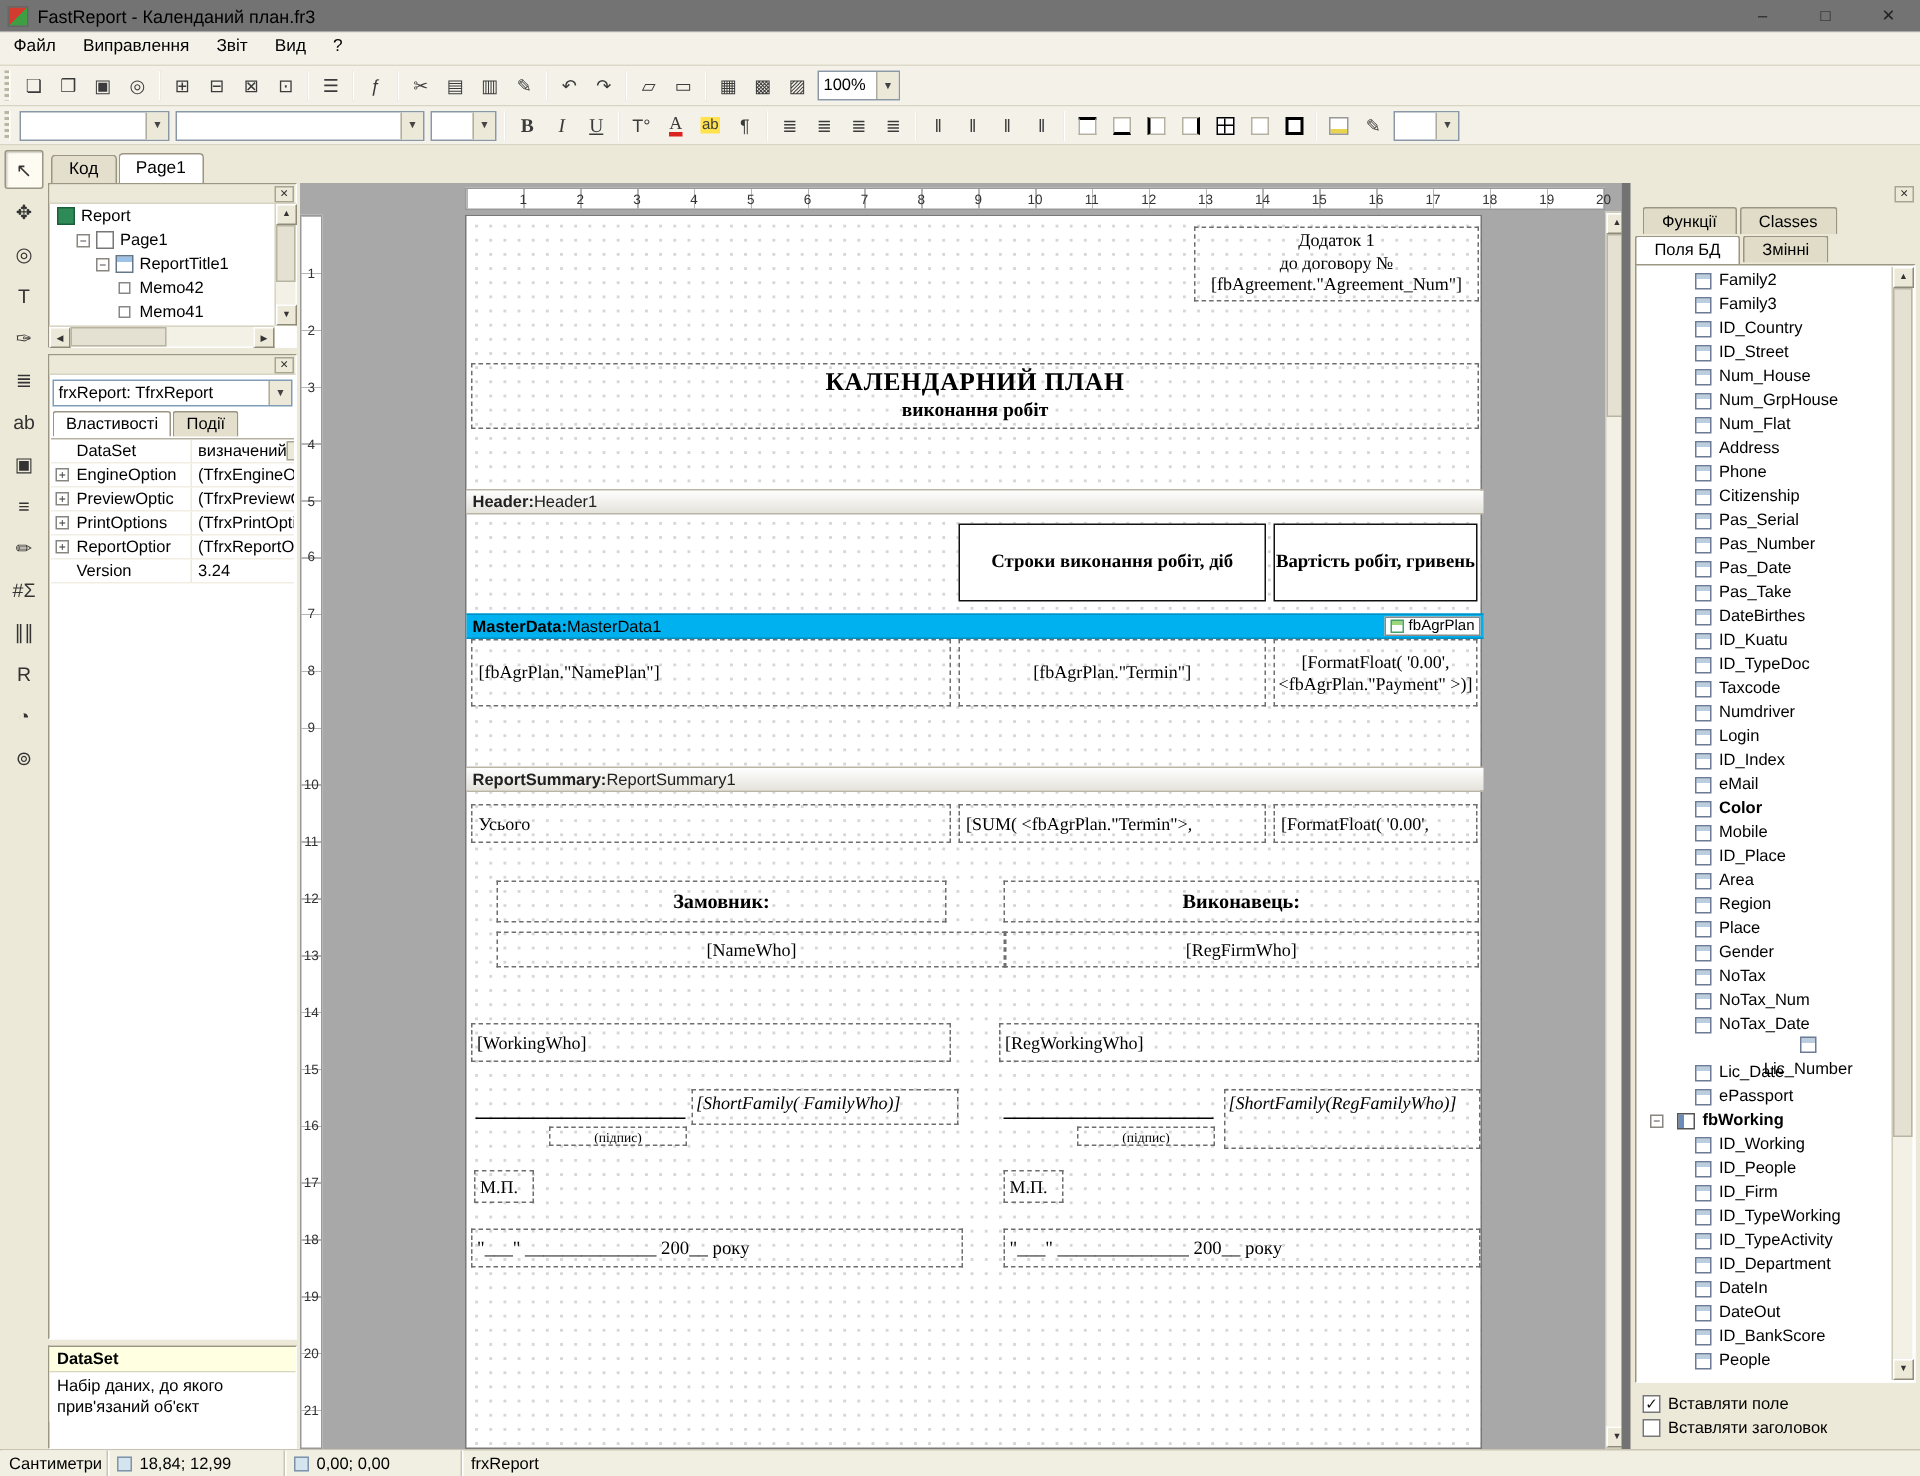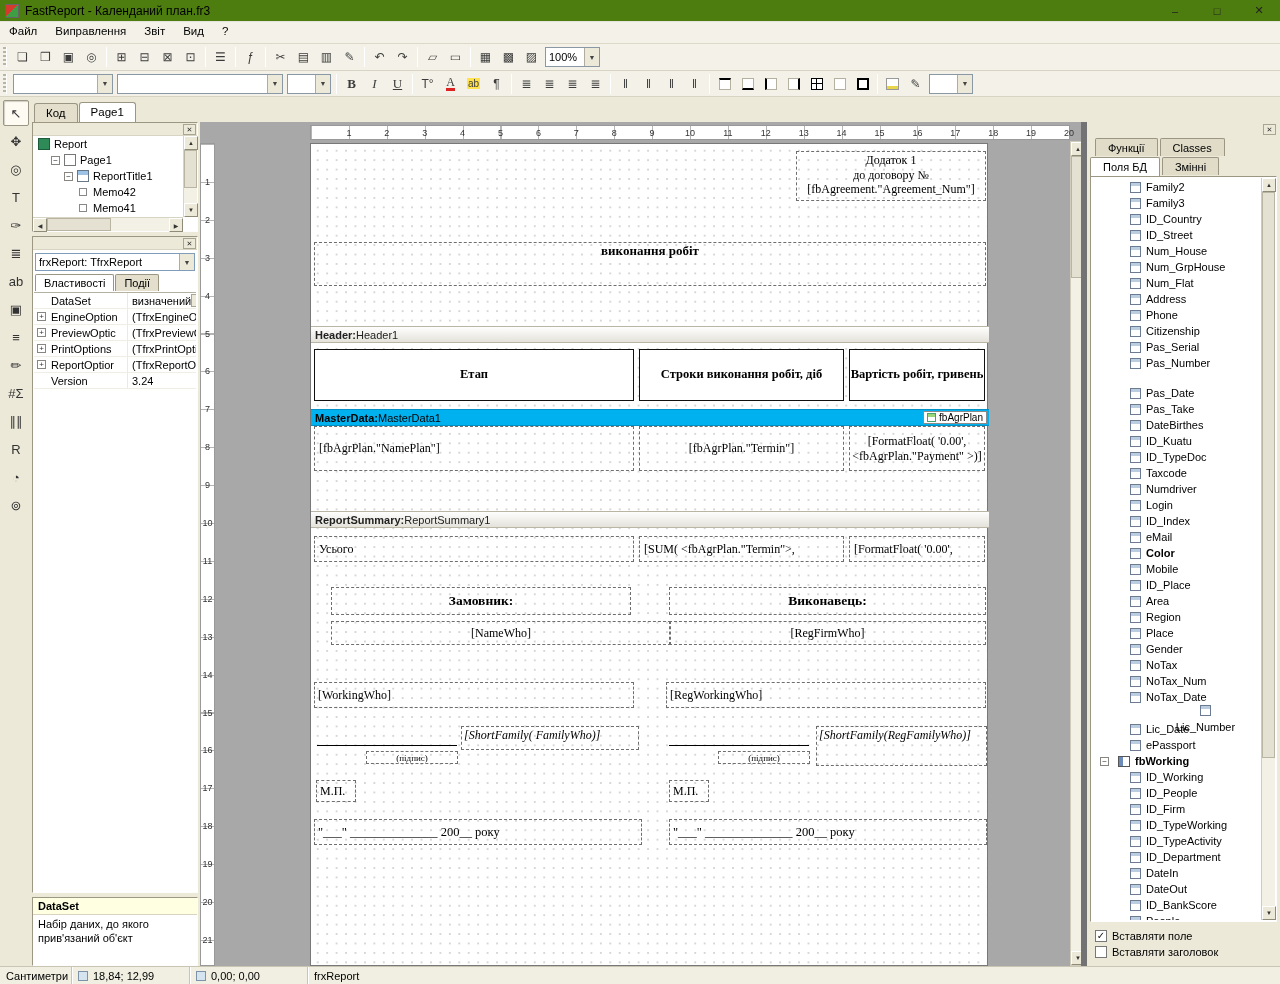--- a/index.html
+++ b/index.html
@@ -1,21 +1,21 @@
 <!DOCTYPE html>
 <html><head>
 <meta charset="utf-8">
 <style>
   *{margin:0;padding:0;box-sizing:border-box;}
   html,body{width:1280px;height:984px;overflow:hidden;}
   body{font-family:"Liberation Sans",sans-serif;font-size:11px;color:#000;background:#ece9d8;}
   .app{position:relative;width:1280px;height:984px;background:#ece9d8;}
 
   
-  .titlebar{position:absolute;left:0;top:0;right:0;height:22px;background:#4d7c0f;display:flex;align-items:center;border-bottom:1px solid #e4e2da;}
+  .titlebar{position:absolute;left:0;top:0;right:0;height:22px;background:#737373;display:flex;align-items:center;border-bottom:1px solid #e4e2da;}
   .appicon{width:14px;height:14px;margin:0 6px 0 5px;border:1px solid #666;background:linear-gradient(135deg,#d23b2e 0 50%,#3d9e43 50%);flex:none;}
   .wtitle{font-size:12px;flex:1;}
   .winbtns{display:flex;height:100%;}
   .wb{width:42px;height:100%;display:flex;align-items:center;justify-content:center;font-size:11px;color:#222;}
 
   
   .menubar{position:absolute;left:0;top:22px;right:0;height:22px;background:#f4f2e8;display:flex;align-items:flex-start;border-bottom:1px solid #ddd9c9;}
   .menu-item{padding:3px 9px;font-size:11.5px;}
 
   
@@ -533,28 +533,28 @@
           <span class="vnum" style="top: 758px;">20</span>
           <span class="vnum" style="top: 795.9px;">21</span>
         </div>
 
       <div class="page">
 
         <div class="memo dash appendix">Додаток 1
 до договору №
 [fbAgreement."Agreement_Num"]</div>
         <div class="memo dash titlememo">
+          <div class="rt1">КАЛЕНДАРНИЙ ПЛАН</div>
           <div class="rt2">виконання робіт</div>
         </div>
 
         <div class="bandbar graybar headerbar">
           <b>Header:</b>
             <span> Header1</span>
         </div>
-        <div class="memo solid hc hc1">Етап</div>
         <div class="memo solid hc hc2">Строки виконання робіт, діб</div>
         <div class="memo solid hc hc3">Вартість робіт, гривень</div>
 
         <div class="bandbar masterbar">
           <b>MasterData:</b>
             <span> MasterData1</span>
           <span class="chip">
             <span class="chip-ic"></span>
             <span>fbAgrPlan</span>
           </span>
@@ -653,21 +653,21 @@
               <span>Citizenship</span>
             </div>
             <div class="dbrow" style="padding-left: 38px;">
               <span class="f-icon"></span>
               <span>Pas_Serial</span>
             </div>
             <div class="dbrow" style="padding-left: 38px;">
               <span class="f-icon"></span>
               <span>Pas_Number</span>
             </div>
-            <div class="dbrow" style="padding-left: 38px; margin-top: 14px;">
+            <div class="dbrow" style="padding-left: 38px;">
               <span class="f-icon"></span>
               <span>Pas_Date</span>
             </div>
             <div class="dbrow" style="padding-left: 38px;">
               <span class="f-icon"></span>
               <span>Pas_Take</span>
             </div>
             <div class="dbrow" style="padding-left: 38px;">
               <span class="f-icon"></span>
               <span>DateBirthes</span>

